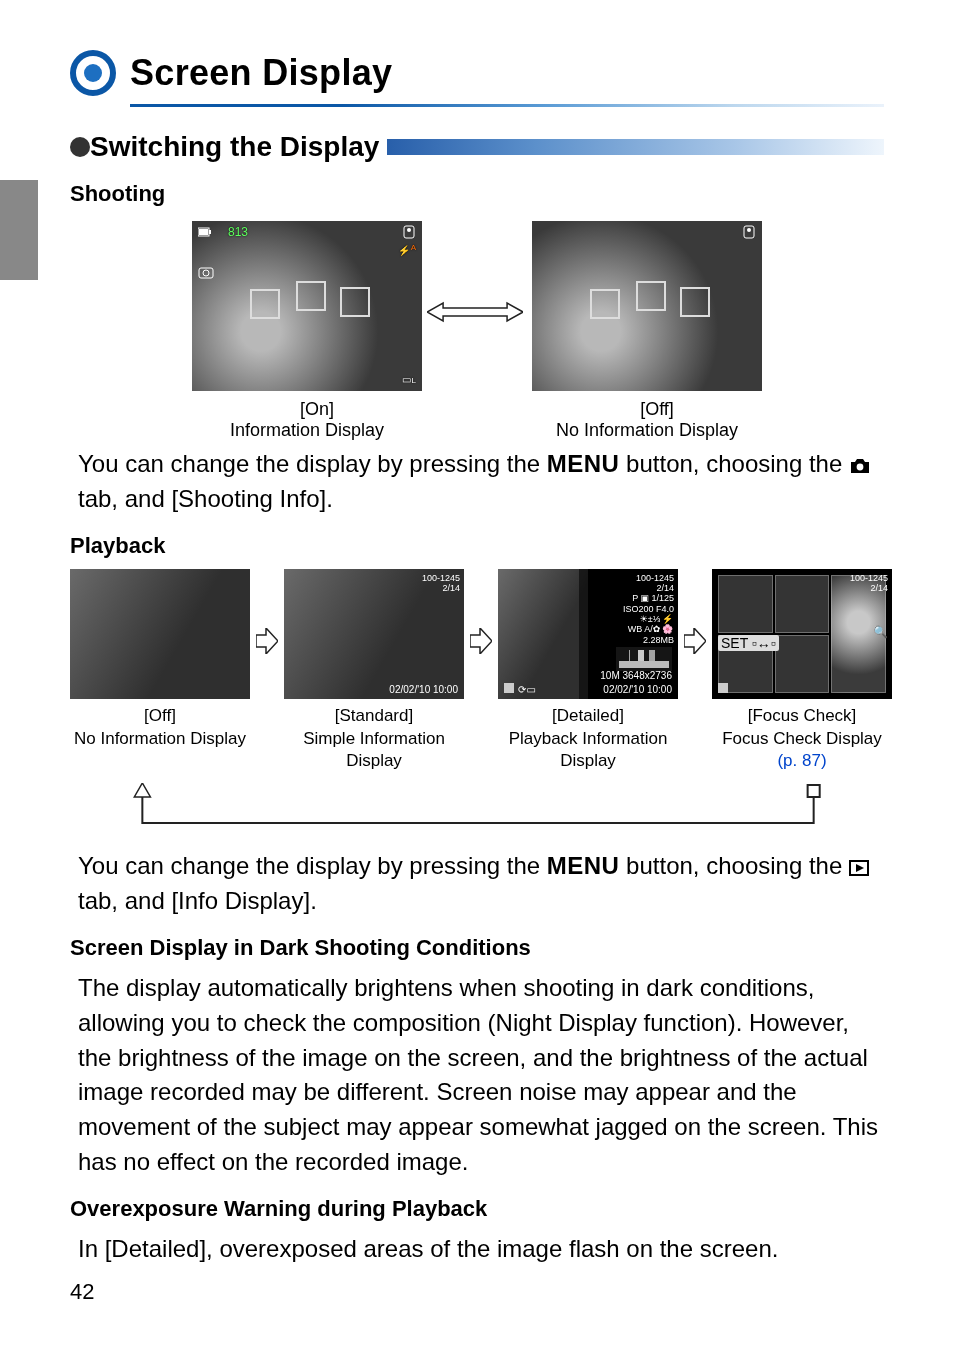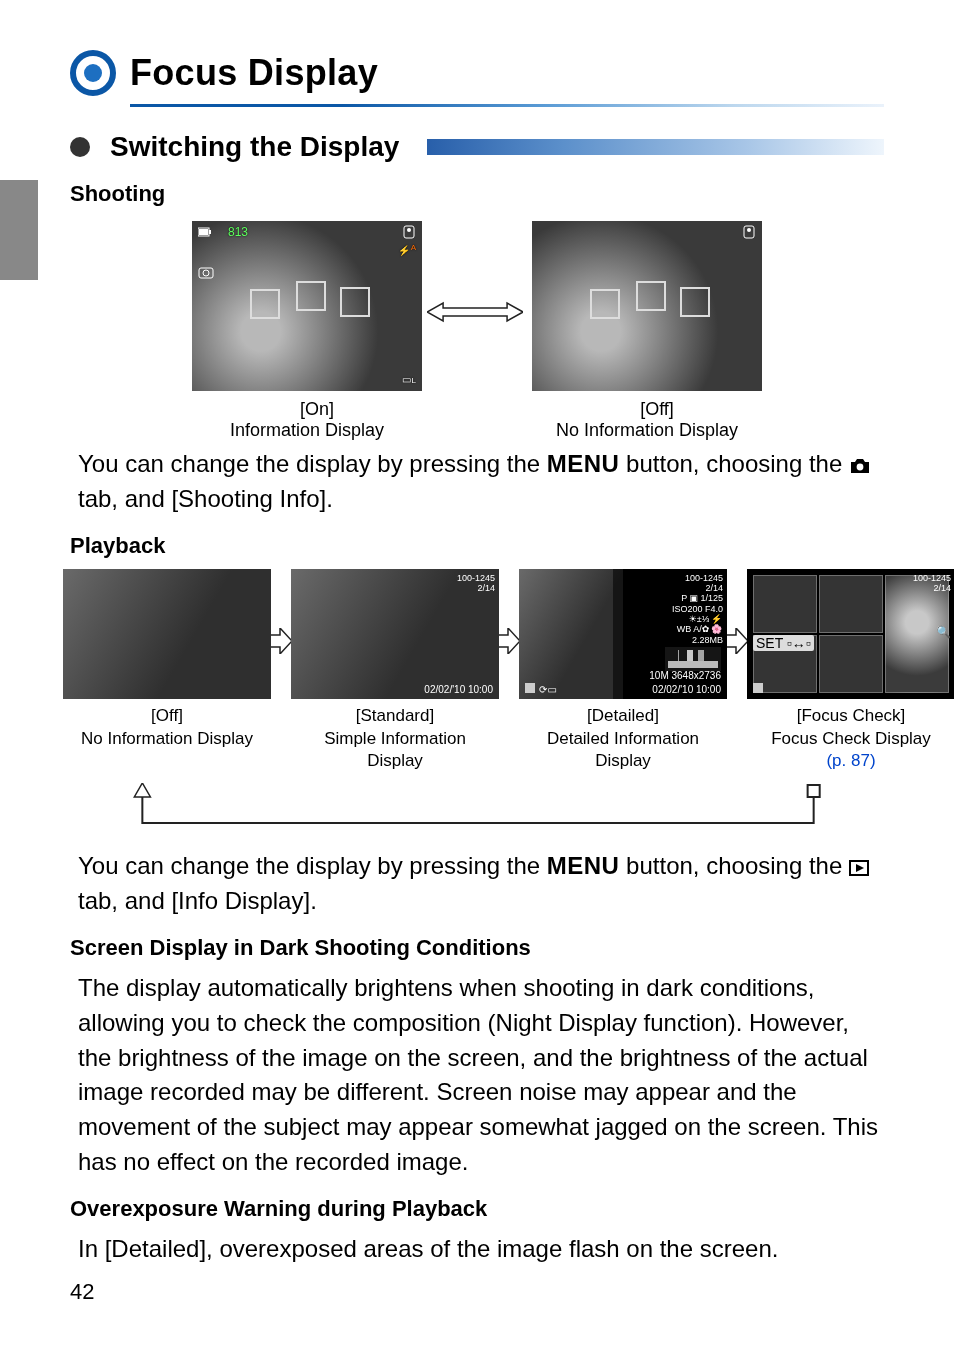--- a/index.html
+++ b/index.html
@@ -39,21 +39,21 @@
     .title-rule {
       height: 3px;
       margin-left: 60px;
       margin-right: 0;
       margin-bottom: 24px;
       background: linear-gradient(to right, #0b57a6 0%, #0b57a6 28%, #5a9bd5 55%, #bcd7ee 80%, #eaf2fb 100%);
     }
     .section-row {
       display: flex;
       align-items: center;
-      gap: 20px;
+      gap: 0;
       margin: 10px 0 18px 0;
     }
     .bullet {
       width: 20px;
       height: 20px;
       border-radius: 50%;
       background: #333;
       flex: 0 0 20px;
     }
     .section-text {
@@ -133,21 +133,21 @@
       gap: 6px;
       margin: 10px 0 0 0;
     }
     .pb-col {
       display: flex;
       flex-direction: column;
       align-items: center;
       width: 194px;
     }
     .pb-preview {
-      width: 208px;
+      width: 180px;
       height: 130px;
       background: #000;
       position: relative;
       overflow: hidden;
       padding-left: 28px;
     }
     .pb-preview .mono {
       position: absolute; inset: 0;
       background: linear-gradient(120deg, #6a6a6a 0%, #2f2f2f 60%);
       filter: grayscale(100%);
@@ -230,21 +230,21 @@
 </head>
 <body>
 
 <div class="side-tab"></div>
 
 <div class="title-row">
   <svg class="title-icon" viewBox="0 0 46 46">
     <circle cx="23" cy="23" r="20" fill="none" stroke="#0b57a6" stroke-width="6"></circle>
     <circle cx="23" cy="23" r="9" fill="#1d6fc1"></circle>
   </svg>
-  <div class="title-text">Focus Display</div>
+  <div class="title-text">Screen Display</div>
 </div>
 <div class="title-rule"></div>
 
 <div class="section-row">
   <div class="bullet"></div>
   <div class="section-text">Switching the Display</div>
   <div class="section-rule"></div>
 </div>
 
 <div class="subhead">Shooting</div>
@@ -367,21 +367,21 @@
       <div class="histogram">
           <div class="histo-bars"></div>
         </div>
       <div style="position:absolute; right:6px; bottom:18px; font-size:10px; color:#fff;margin-left:43px;">10M 3648x2736</div>
       <div class="date-text">02/02/'10    10:00</div>
       <div class="speaker"></div>
       <div style="position:absolute; left:20px; bottom:4px; color:#fff; font-size:10px;">⟳▭</div>
     </div>
     <div class="pb-caption">
       <div>[Detailed]</div>
-      <div>Detailed Information Display</div>
+      <div>Playback Information Display</div>
     </div>
   </div>
 
   <svg class="arrow-right" width="22" height="26" viewBox="0 0 22 26">
     <polygon points="0,7 10,7 10,0 22,13 10,26 10,19 0,19" fill="#fff" stroke="#222" stroke-width="1.5"></polygon>
   </svg>
 
   <div class="pb-col">
     <div class="pb-preview">
       <div class="focus-grid">

